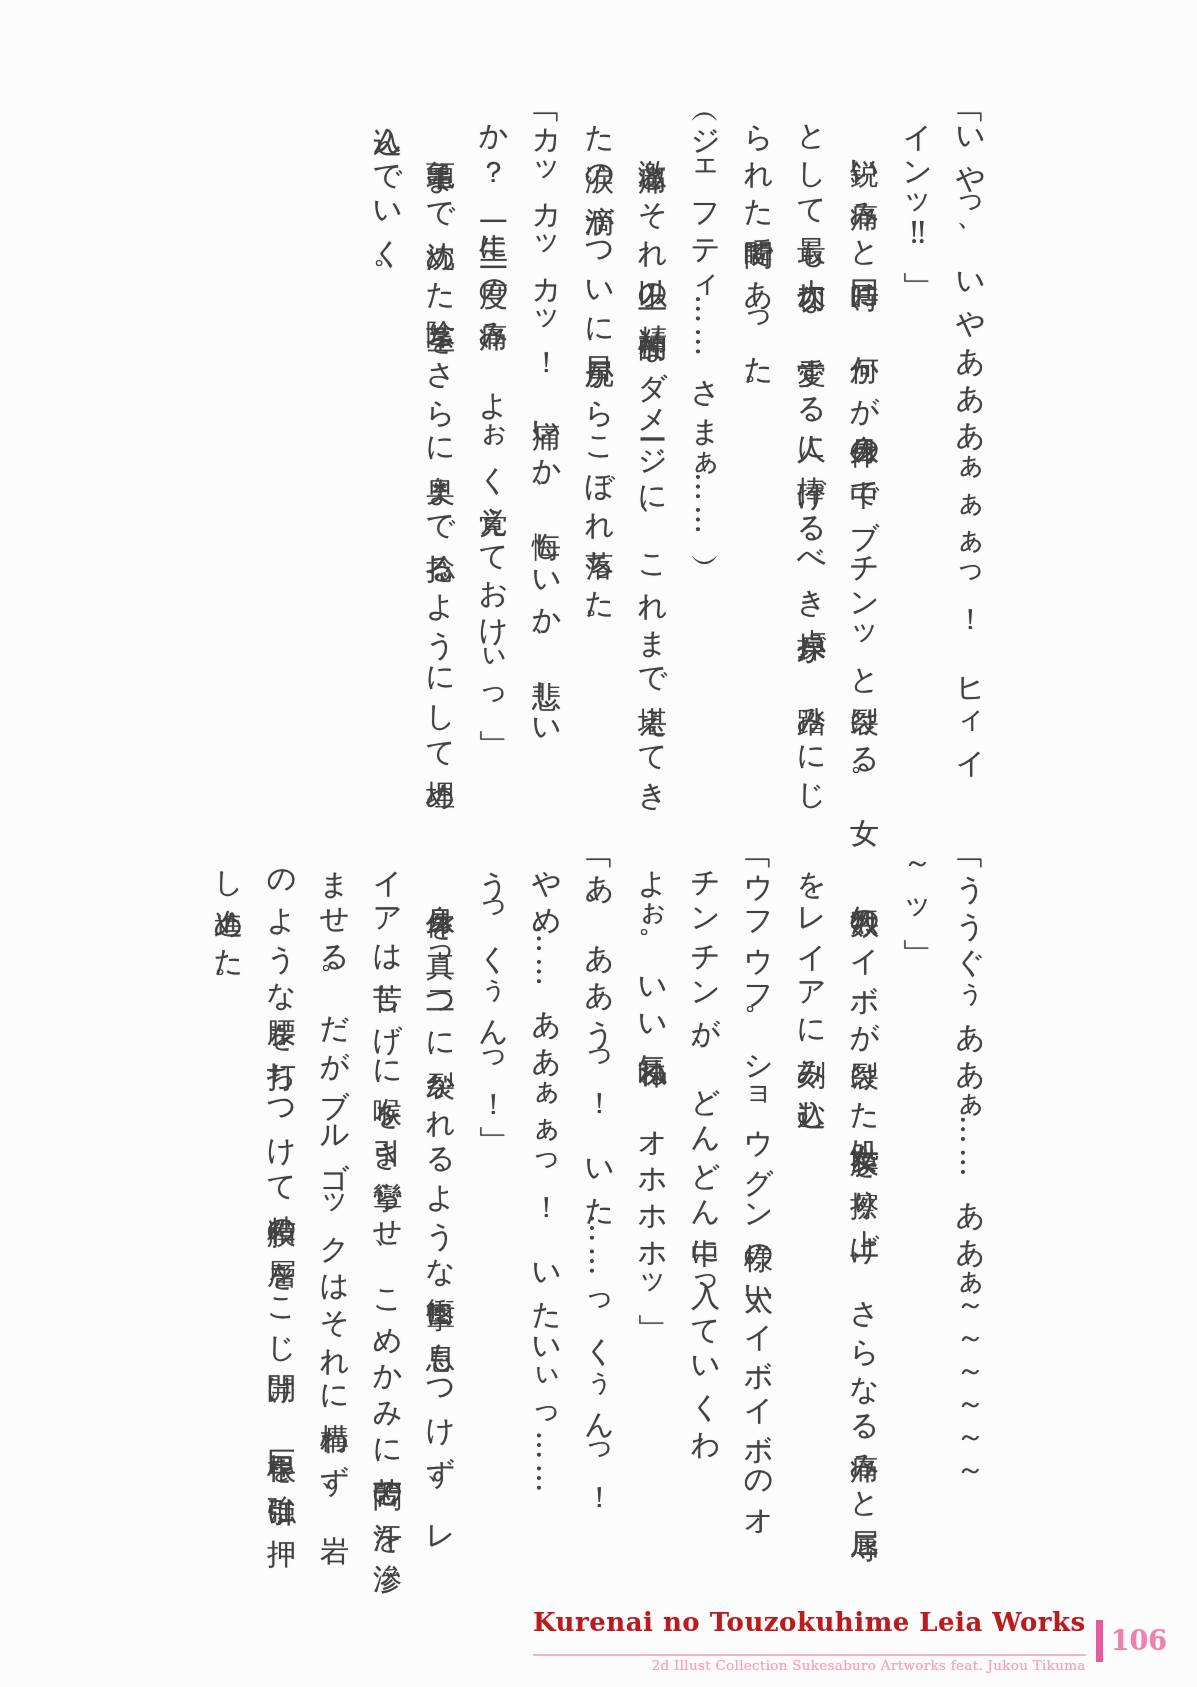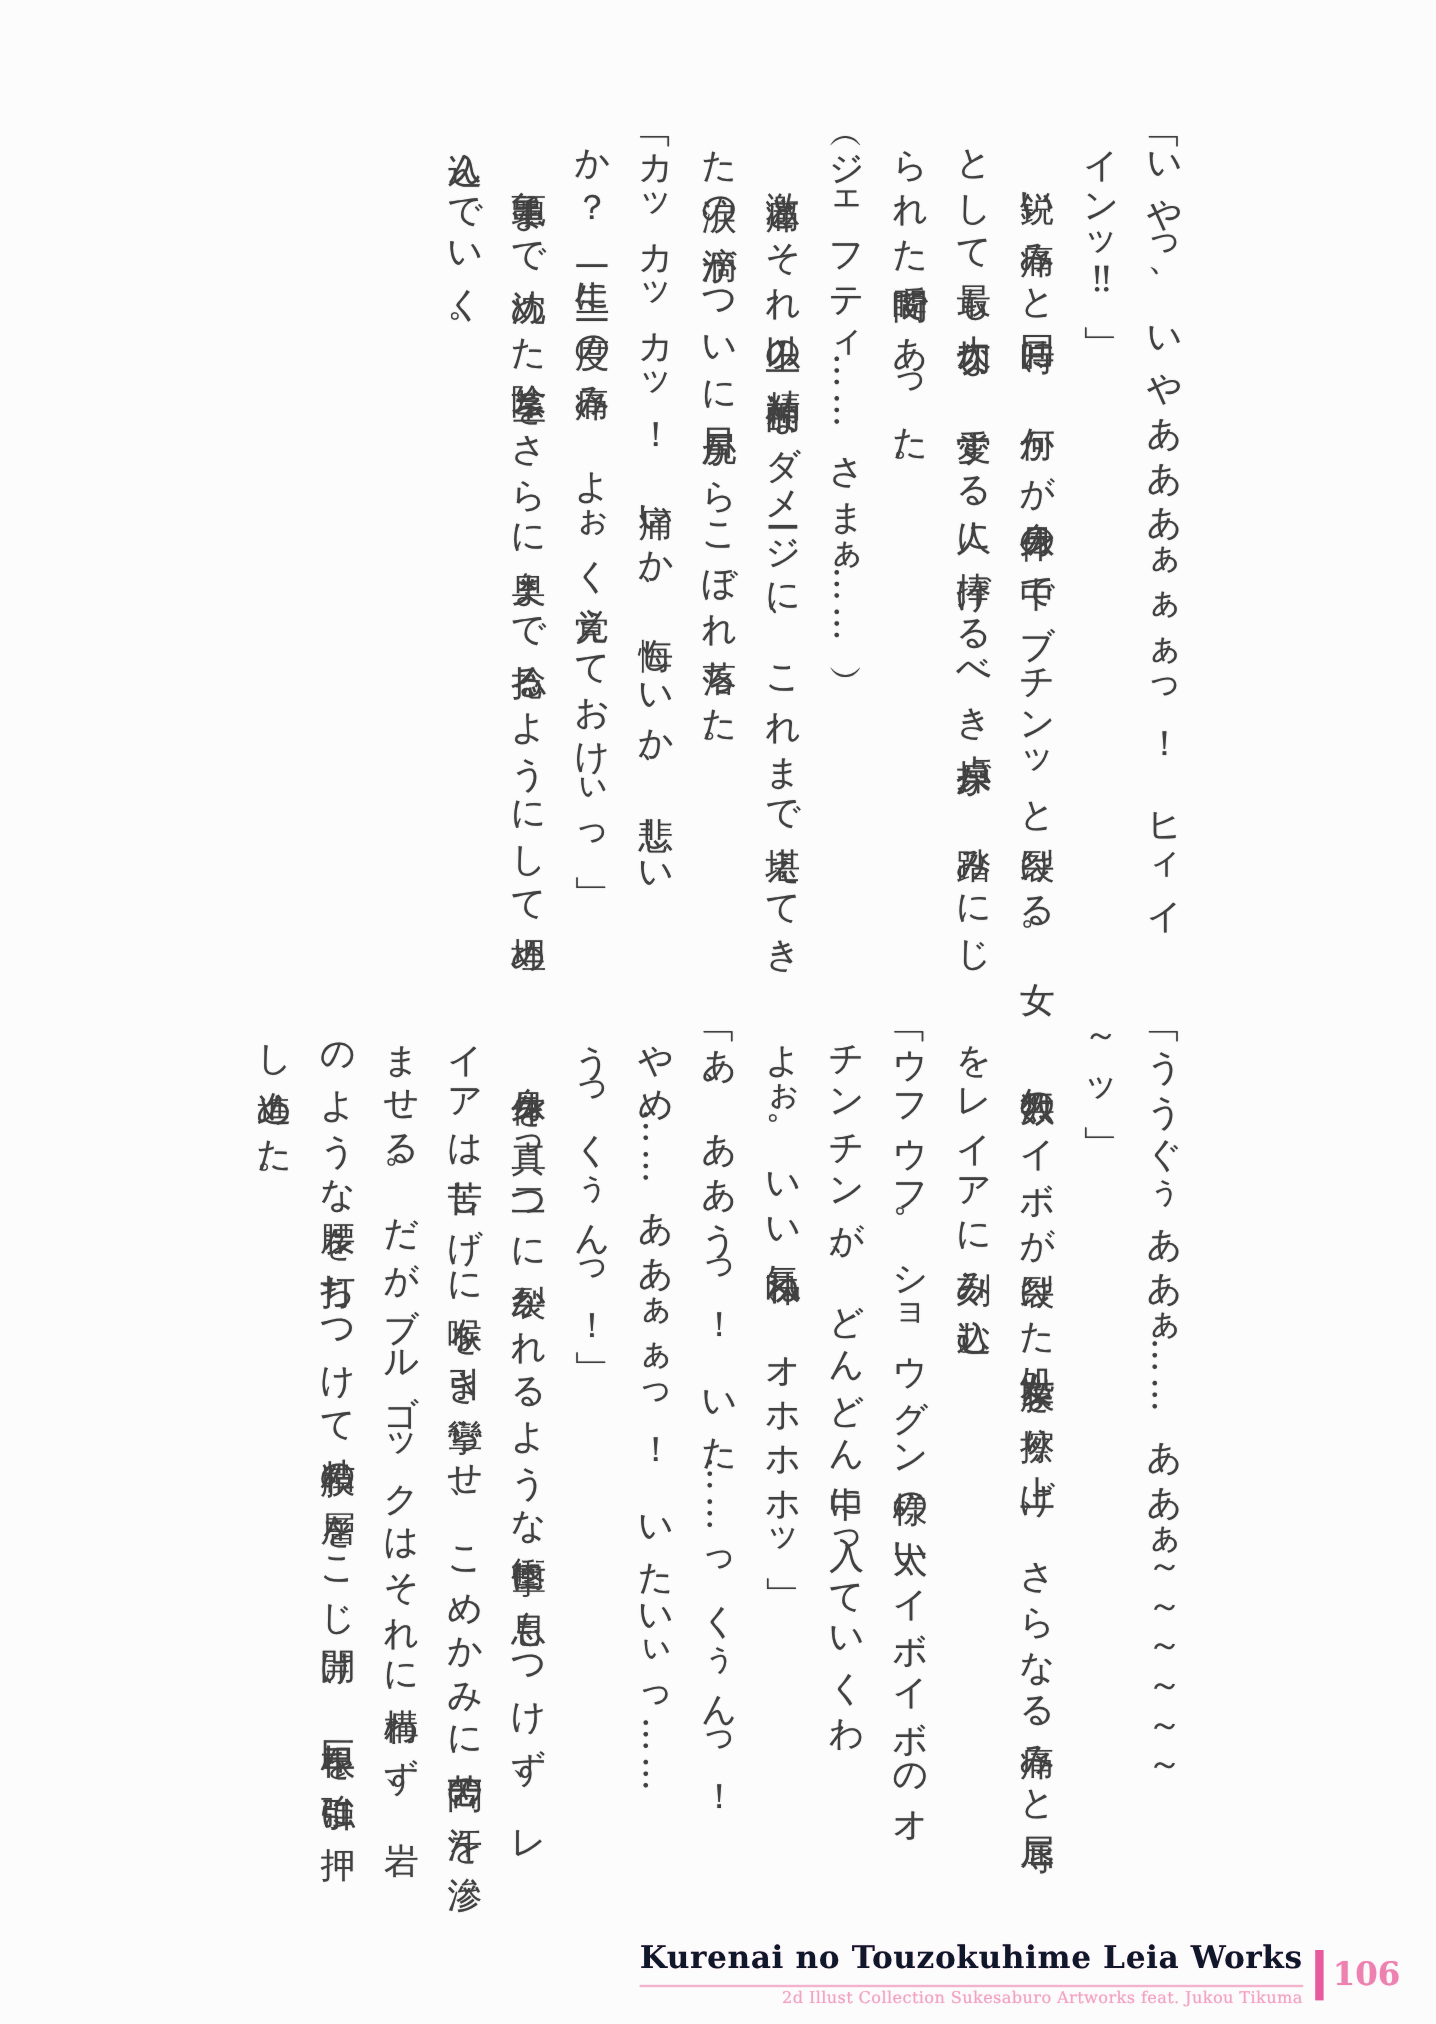--- a/index.html
+++ b/index.html
@@ -47,27 +47,27 @@
     right: 30px;
     bottom: 14px;
     display: flex;
     align-items: center;
   }
   .ft-text { text-align: right; }
   .ft-title {
     font-weight: bold;
     font-size: 26px;
     line-height: 1.05;
-    color: #0f172a;
+    color: #b91c1c;
     letter-spacing: 0.5px;
     text-shadow: 0 0 1px rgba(237,130,177,0.6);
     text-align: right;
   }
   .ft-sub {
-    margin-top: 8px;
+    margin-top: 18px;
     padding-top: 2px;
     border-top: 2px solid #f3b3ce;
     font-size: 13.5px;
     line-height: 1.1;
     color: #f2a3c3;
     letter-spacing: 0.3px;
     text-shadow: 0 0 1px rgba(242,163,195,0.6);
   }
   .ft-bar {
     width: 7px;

